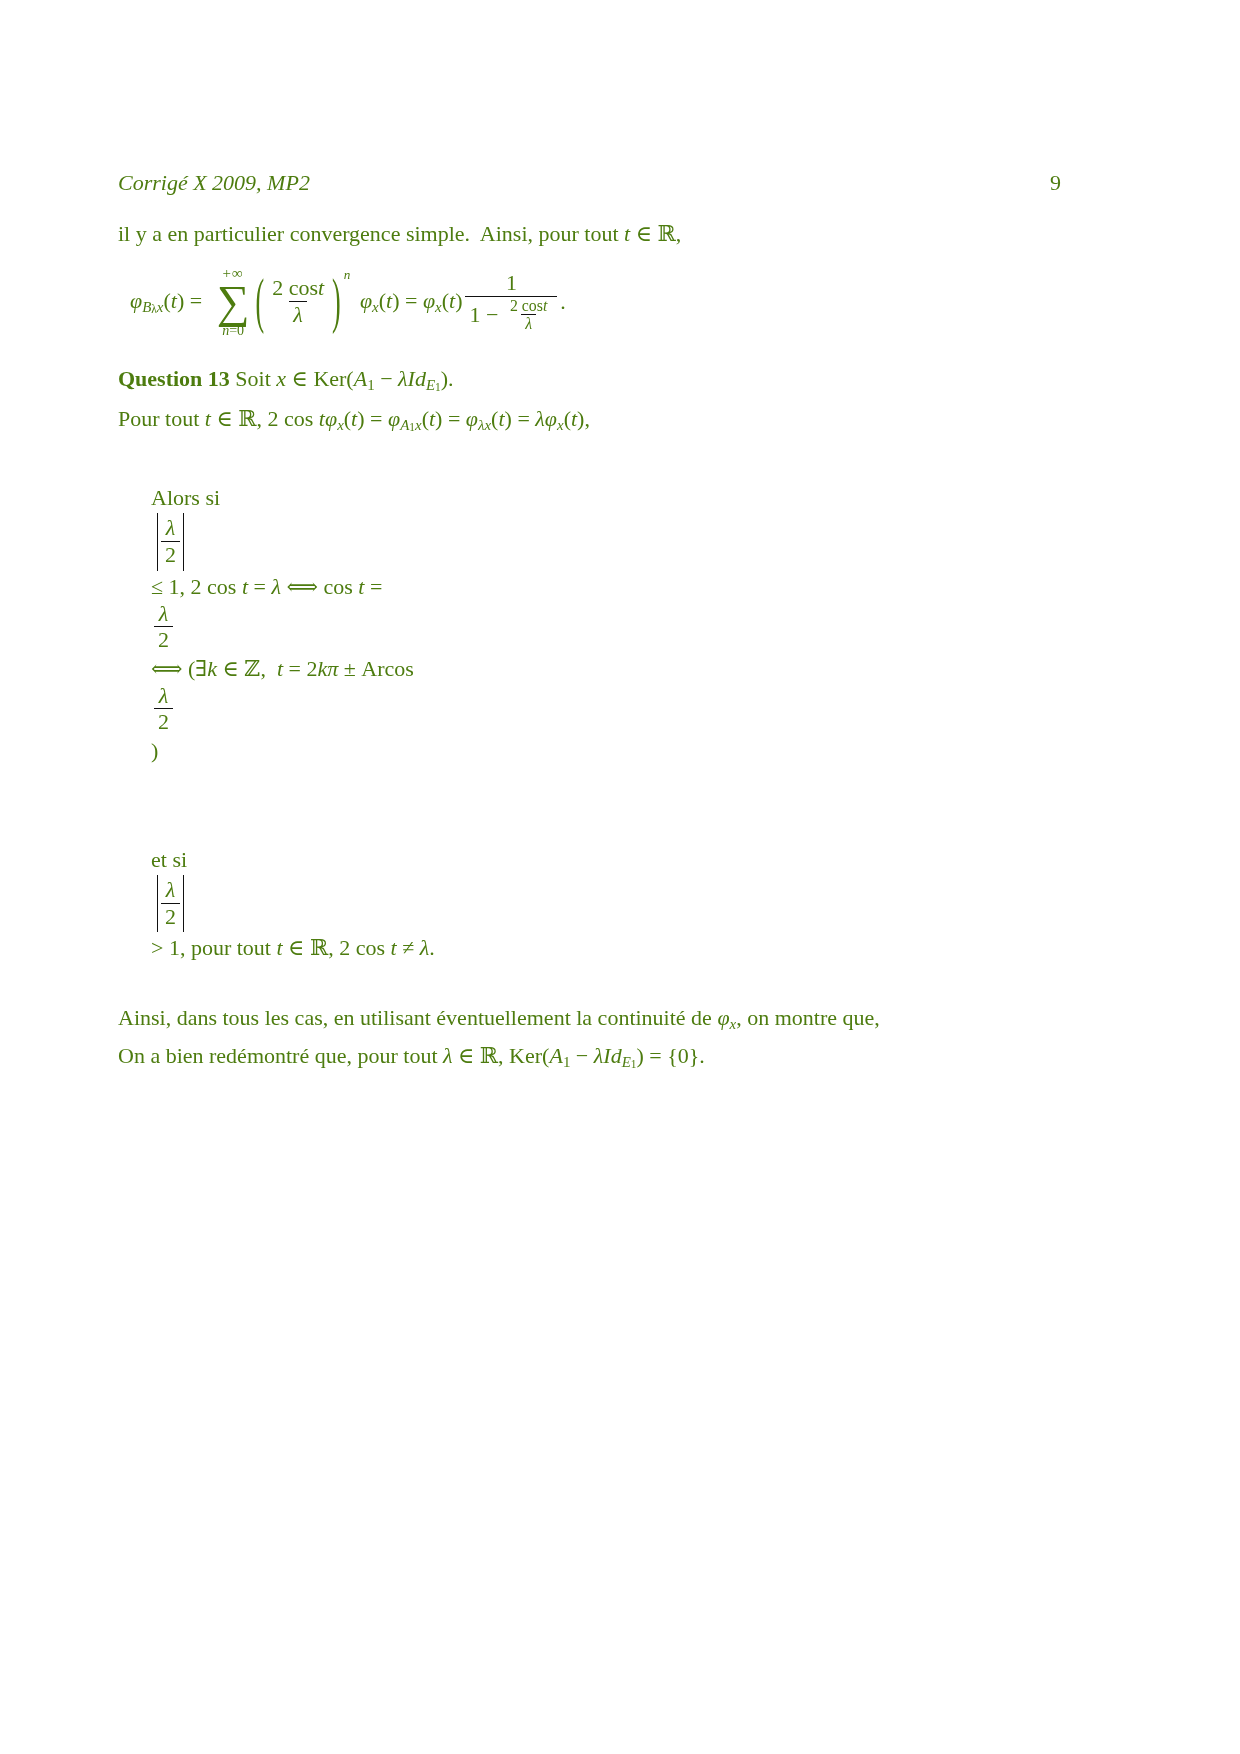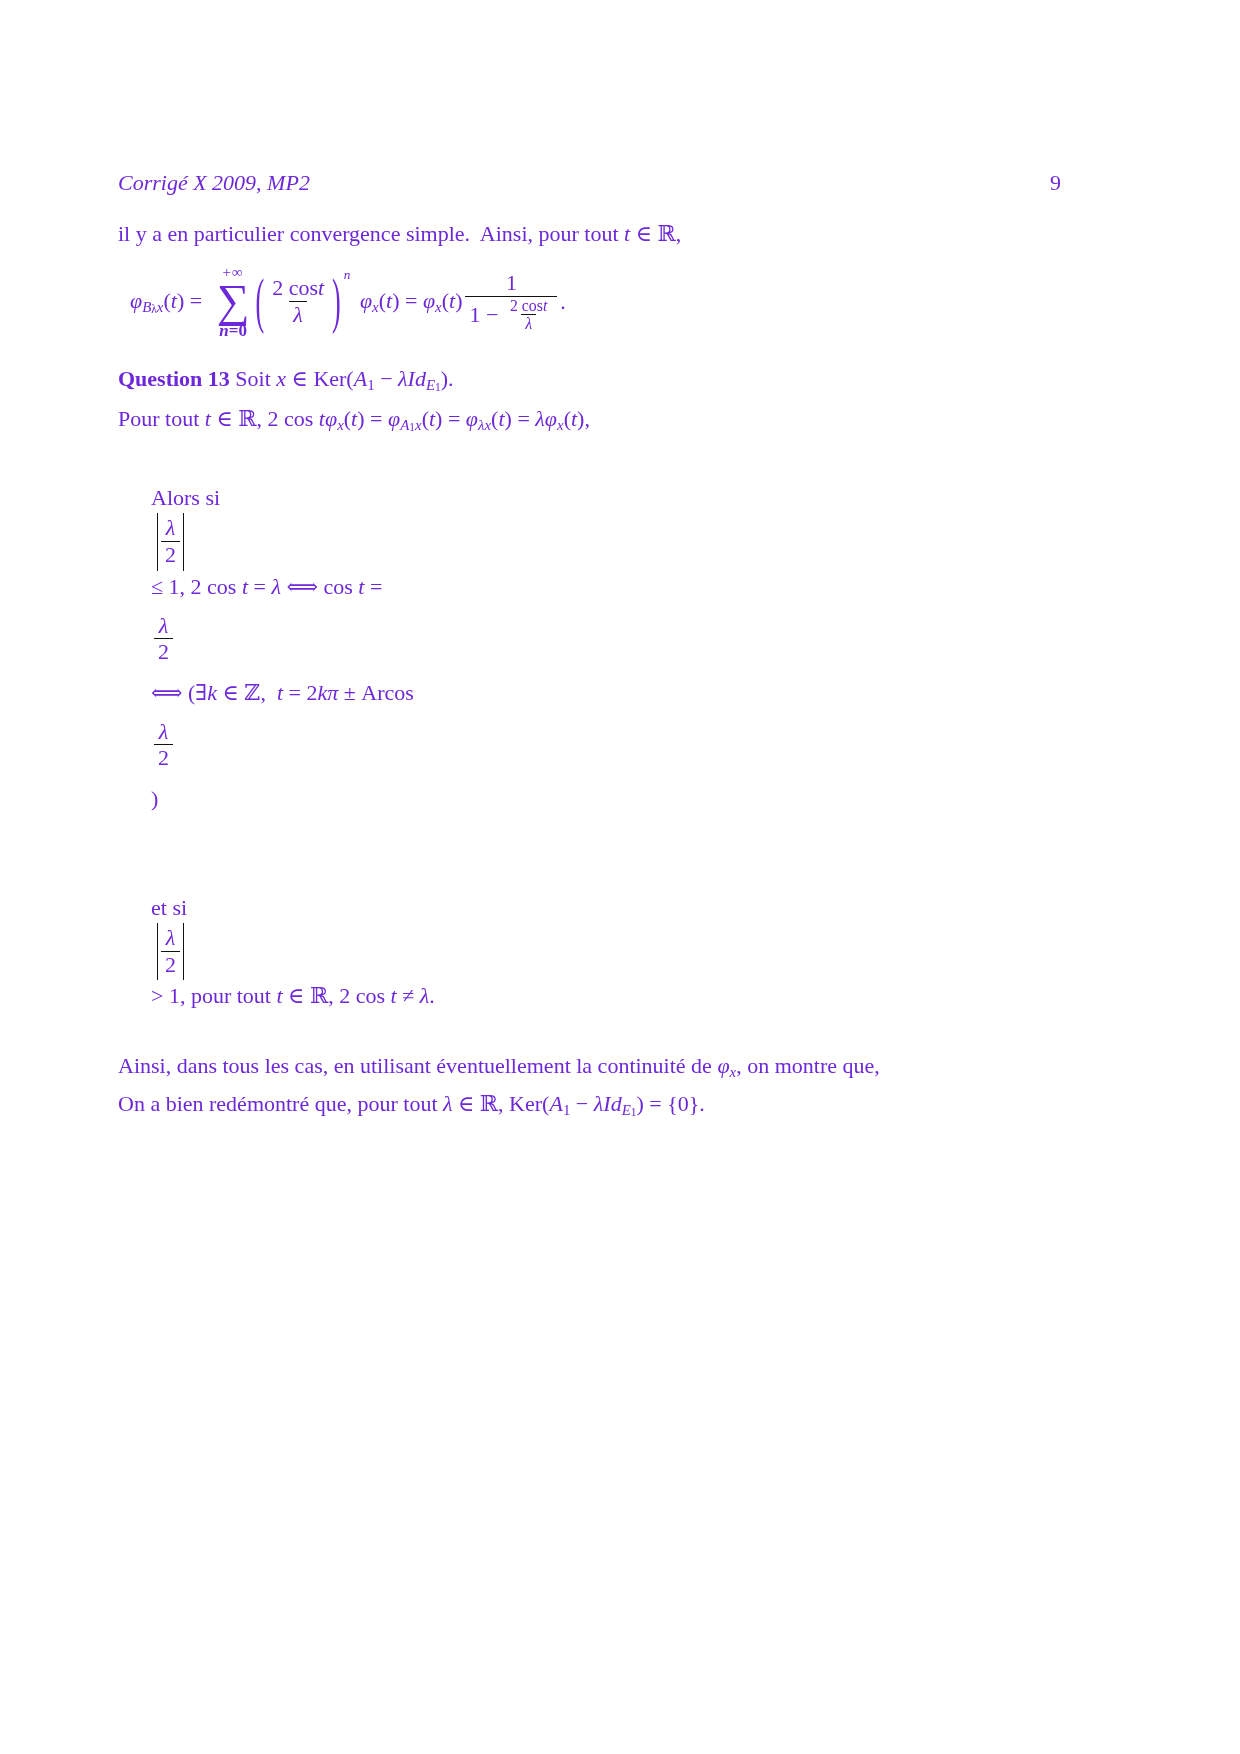--- a/index.html
+++ b/index.html
@@ -4,62 +4,62 @@
 <style>
   html,body{margin:0;padding:0;background:#e8e8e8;}
   .page{
     position:relative;
     width:1240px;height:1754px;
     background:#ffffff;
     box-sizing:border-box;
     padding:170px 119px 16px 118px;
     font-family:"Liberation Serif","DejaVu Serif",serif;
     font-size:22px;
-    color:#6d28d9;
+    color:#4d7c0f;
   }
   
   .header{display:flex;justify-content:space-between;align-items:baseline;margin-bottom:22px;}
   .header-title{font-style:italic;}
   .page-number{margin-right:60px;}
   
   .line{line-height:31px;min-height:31px;white-space:pre-wrap;}
   .line.tall{padding:8px 0;}
   
   .s-r{font-style:normal;}
   .s-i{font-style:italic;}
   .s-b{font-weight:bold;text-align:center;}
   .s-cal{font-style:italic;font-family:"DejaVu Serif",serif;}
   .s-sub{font-size:68%;vertical-align:-0.25em;}
   .s-subi{font-size:68%;vertical-align:-0.25em;font-style:italic;}
   .s-subsub{font-size:52%;vertical-align:-0.45em;}
   
   .frac{
     display:inline-flex;flex-direction:column;align-items:center;
     vertical-align:middle;text-align:center;line-height:1.12;
-    margin:12px 3px;
+    margin:0 3px;
   }
   .frac .num,.frac .den{display:flex;align-items:center;justify-content:center;padding:0 4px;}
   .frac .den{border-top:1.4px solid #111;padding-top:1px;}
   .frac.small{font-size:72%;line-height:1.05;margin:0 2px;}
   .abs{
     display:inline-flex;align-items:center;vertical-align:middle;
     border-left:1.5px solid #111;border-right:1.5px solid #111;
     padding:3px 3px;margin:0 5px 0 6px;
   }
   .abs .frac{margin:0;}
   
   .formula{
     display:flex;align-items:center;
     margin:4px 0 12px 12px;
     min-height:98px;
   }
   .sum{display:inline-flex;flex-direction:column;align-items:center;line-height:1;margin:0 5px 0 9px;}
   .sum-top{font-size:15px;letter-spacing:1px;}
   .sum-sigma{font-size:46px;line-height:0.92;}
-  .sum-bot{font-size:17px;font-weight:bold;}
+  .sum-bot{font-size:14px;}
   .bigp{
     display:inline-block;transform:scaleY(2.35);vertical-align:middle;
     font-size:26px;font-weight:400;padding:0 1px;line-height:1;
   }
   .expn{position:relative;top:-27px;font-size:60%;font-style:italic;margin-left:2px;margin-right:4px;}
   .mrow{white-space:pre-wrap;}
 </style>
 </head>
 <body>
 

